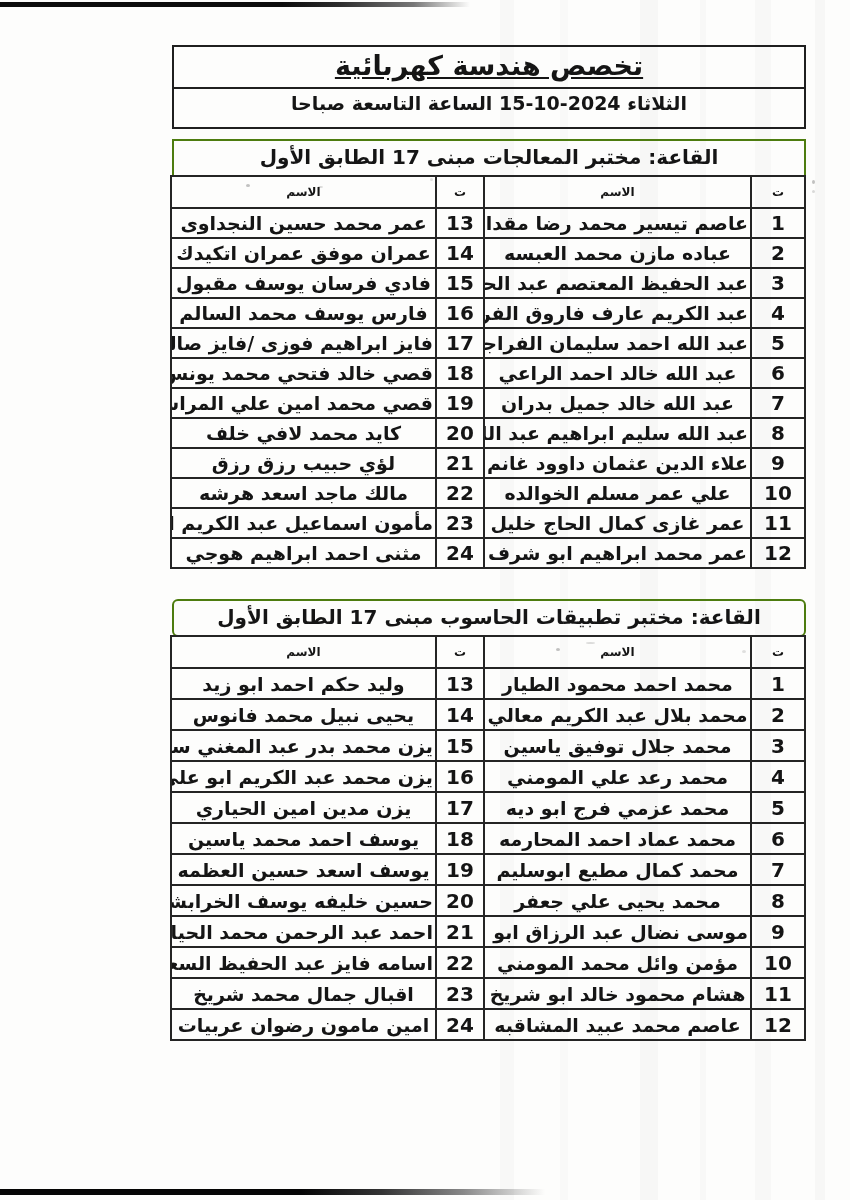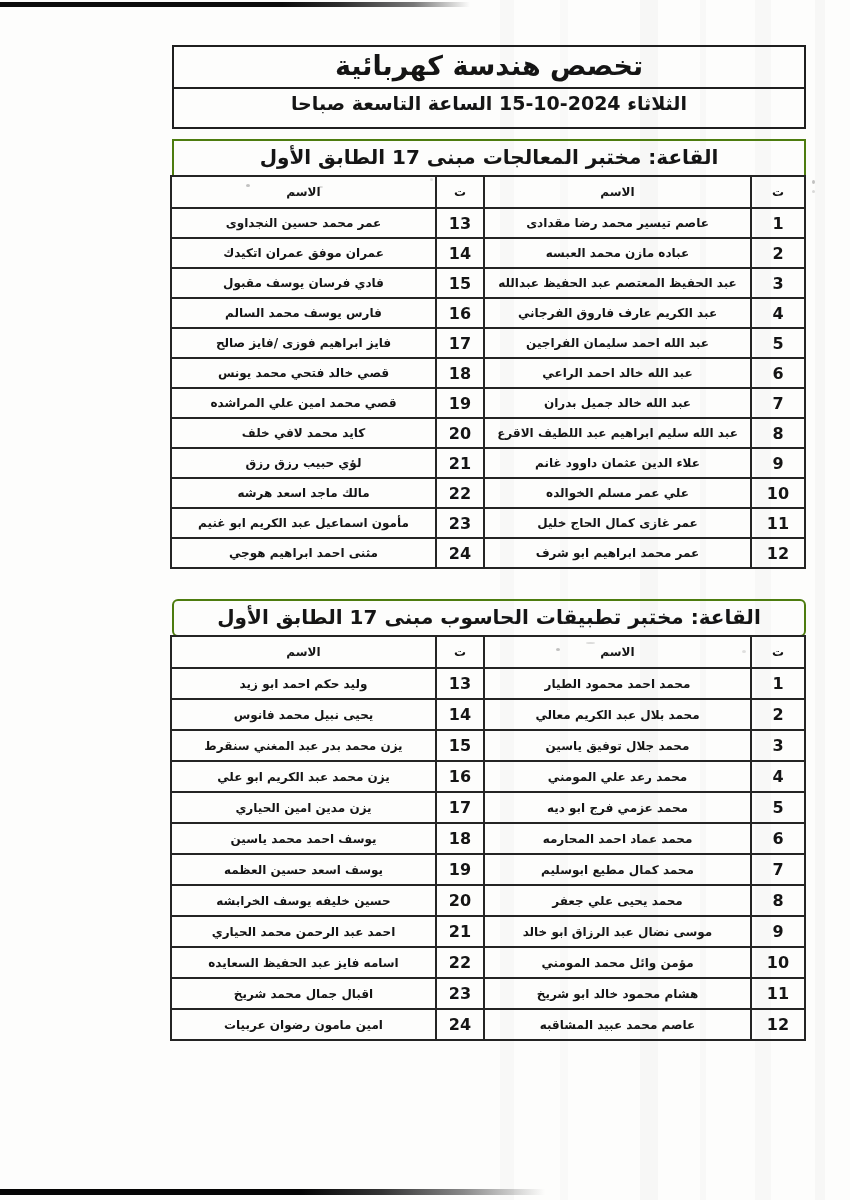--- a/index.html
+++ b/index.html
@@ -45,20 +45,21 @@
   }
   .head-box{
     border:2px solid #1f1f1f;
     text-align:center;
   }
   .head-title{
     font-size:27px;
     font-weight:bold;
     padding:3px 0 5px 0;
     line-height:1.2;
+    text-decoration:underline;
   }
   .head-date{
     border-top:2px solid #1f1f1f;
     font-size:19px;
     font-weight:bold;
     padding:3px 0 13px 0;
   }
   .room-box{
     margin-top:10px;
     border:2px solid #4d7c0f;
@@ -80,22 +81,22 @@
     font-weight:bold;
     text-align:center;
     vertical-align:middle;
     padding:0 2px;
     white-space:nowrap;
     overflow:hidden;
   }
   table.roster th{height:30px;font-size:12px;}
   #t1 td{height:28px;}
   #t2 td{height:29px;}
-  td.num{font-size:16px;font-family:"DejaVu Sans", sans-serif;}
-  td.nm{font-size:12px;}
+  td.num{font-size:20px;font-family:"DejaVu Sans", sans-serif;}
+  td.nm{font-size:19px;}
   col.c-serial-r{width:54px;}
   col.c-name-r{width:267px;}
   col.c-serial-l{width:48px;}
   col.c-name-l{width:265px;}
 </style>
 </head>
 <body>
 
 <div class="sheet">
 

